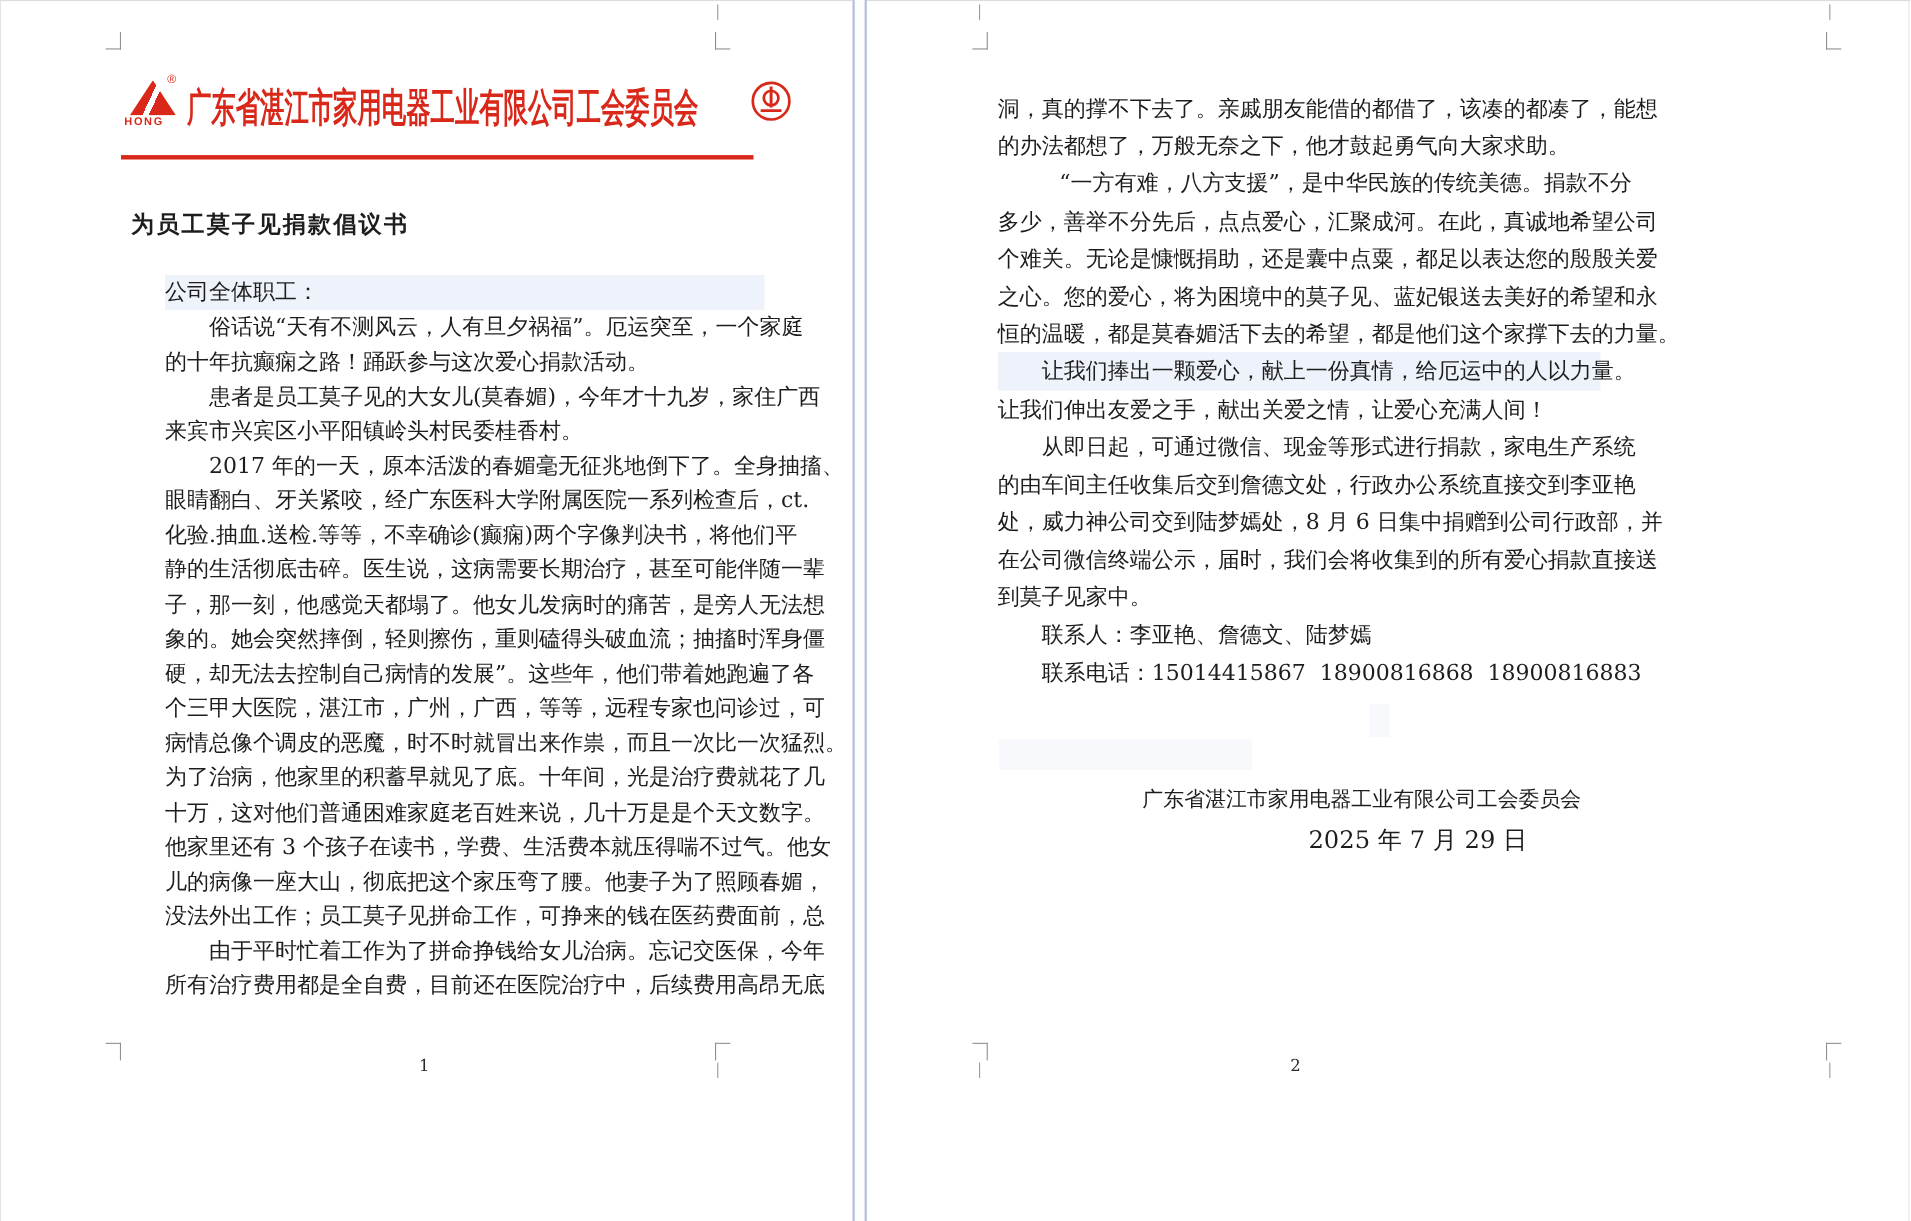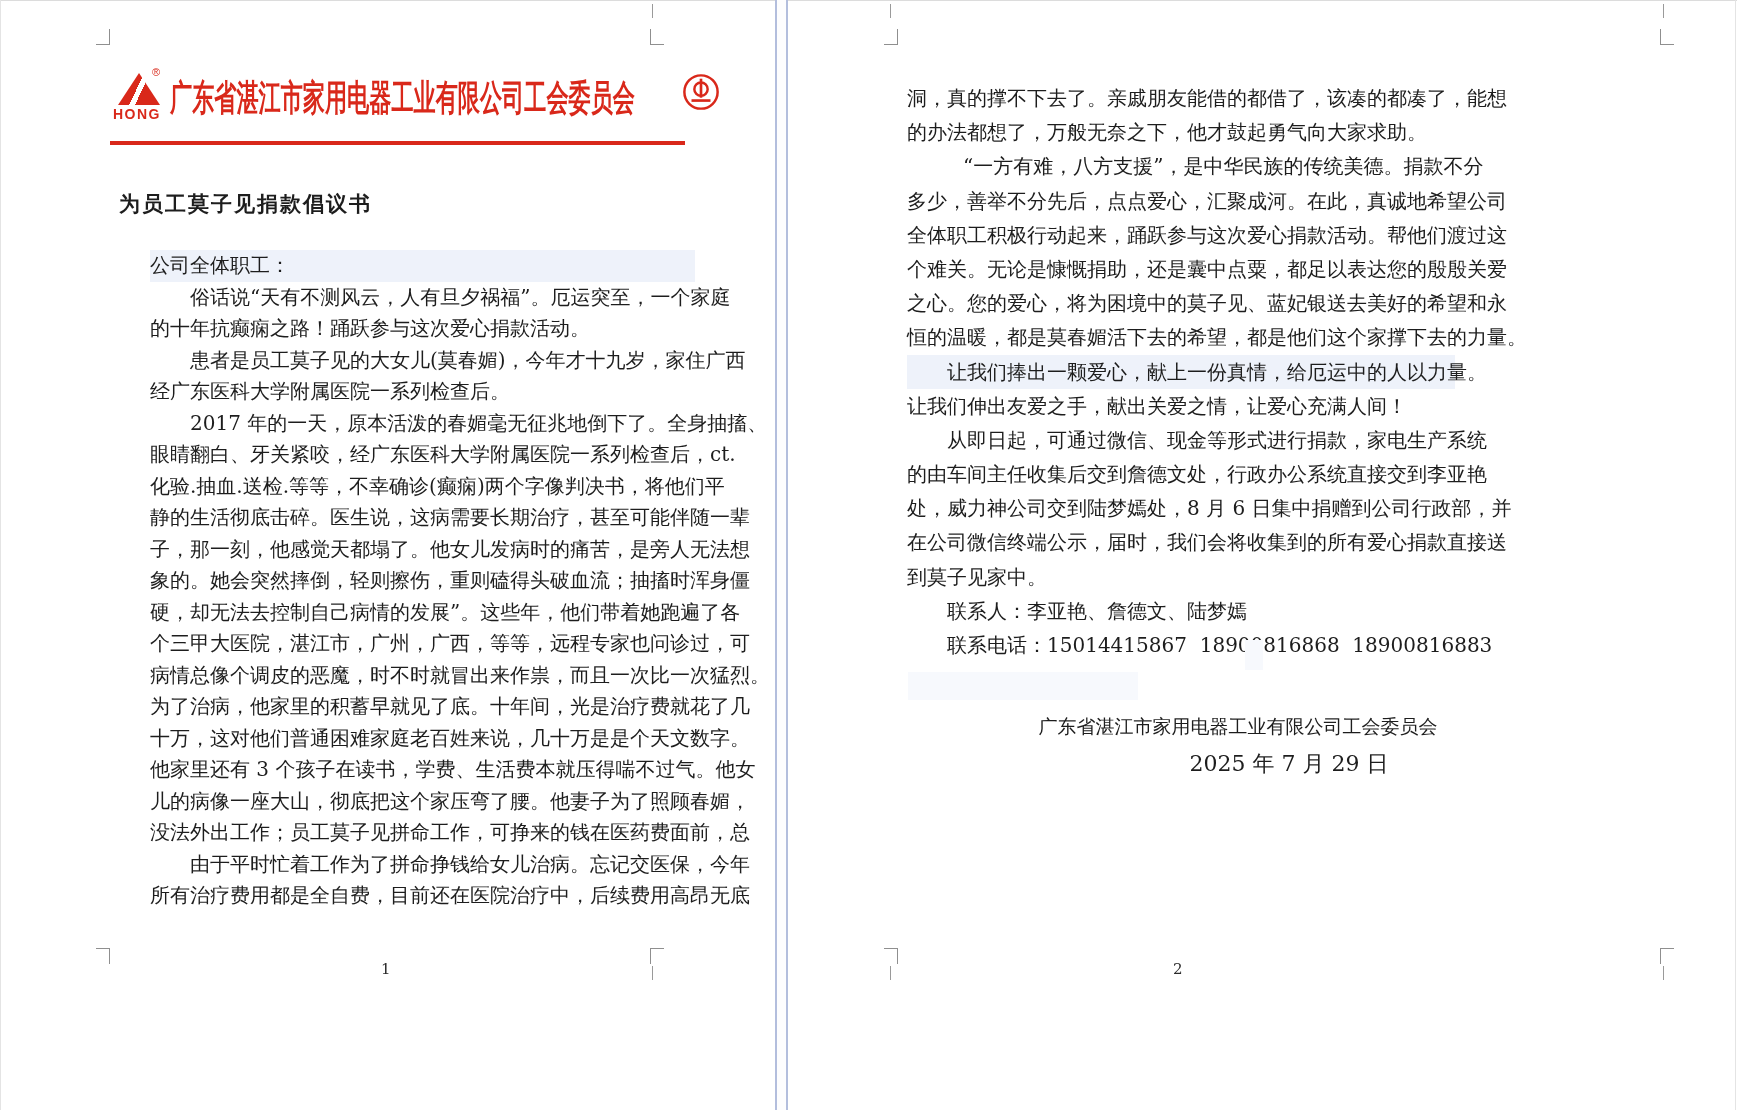--- a/index.html
+++ b/index.html
@@ -18,21 +18,21 @@
   .m-tr{border-left:1px solid #8f8f8f;border-bottom:1px solid #8f8f8f;}
   .m-bl{border-right:1px solid #8f8f8f;border-top:1px solid #8f8f8f;}
   .m-br{border-left:1px solid #8f8f8f;border-top:1px solid #8f8f8f;}
   .tick{position:absolute;width:1px;height:14px;background:#9a9a9a;}
   
   .logo-tri{position:absolute;left:118px;top:73px;width:42px;height:32px;
             background:linear-gradient(115deg,#d9281a 46%,#ffffff 46%,#ffffff 56%,#d9281a 56%);
             clip-path:polygon(50% 0,100% 100%,0 100%);}
   .logo-reg{position:absolute;left:152px;top:66px;font-size:11px;color:#d9281a;
             font-family:"Liberation Sans",sans-serif;}
-  .logo-word{position:absolute;left:113px;top:106px;font-size:14px;font-weight:bold;color:#d9281a;
+  .logo-word{position:absolute;left:113px;top:106px;font-size:10px;font-weight:bold;color:#d9281a;
              letter-spacing:1.5px;font-family:"Liberation Sans",sans-serif;}
   .company{position:absolute;left:170px;top:74px;font-size:36px;font-weight:bold;color:#d9281a;
            white-space:nowrap;transform:scaleX(0.615);transform-origin:left center;letter-spacing:0;}
   .emblem{position:absolute;left:682px;top:72px;}
   .rule{position:absolute;left:110px;top:141px;width:575px;height:4px;background:#d9281a;}
   
   .title{position:absolute;left:119px;top:190px;width:542px;text-align:left;
          font-size:21px;font-weight:bold;letter-spacing:2px;white-space:nowrap;}
   .body-col{position:absolute;font-size:20px;}
   .p1{left:119px;top:250px;width:545px;margin-left:31px;}
@@ -85,21 +85,21 @@
     </div>
     <div class="rule"></div>
 
     <div class="title">为员工莫子见捐款倡议书</div>
 
     <div class="body-col p1" id="p1-body">
         <div class="line hl">公司全体职工：</div>
         <div class="line ind2">俗话说“天有不测风云，人有旦夕祸福”。厄运突至，一个家庭</div>
         <div class="line">的十年抗癫痫之路！踊跃参与这次爱心捐款活动。</div>
         <div class="line ind2">患者是员工莫子见的大女儿(莫春媚)，今年才十九岁，家住广西</div>
-        <div class="line">经广东医科大学附属医院一系列检查后。</div>
+        <div class="line">来宾市兴宾区小平阳镇岭头村民委桂香村。</div>
         <div class="line ind2">2017 年的一天，原本活泼的春媚毫无征兆地倒下了。全身抽搐、</div>
         <div class="line">眼睛翻白、牙关紧咬，经广东医科大学附属医院一系列检查后，ct.</div>
         <div class="line">化验.抽血.送检.等等，不幸确诊(癫痫)两个字像判决书，将他们平</div>
         <div class="line">静的生活彻底击碎。医生说，这病需要长期治疗，甚至可能伴随一辈</div>
         <div class="line">子，那一刻，他感觉天都塌了。他女儿发病时的痛苦，是旁人无法想</div>
         <div class="line">象的。她会突然摔倒，轻则擦伤，重则磕得头破血流；抽搐时浑身僵</div>
         <div class="line">硬，却无法去控制自己病情的发展”。这些年，他们带着她跑遍了各</div>
         <div class="line">个三甲大医院，湛江市，广州，广西，等等，远程专家也问诊过，可</div>
         <div class="line">病情总像个调皮的恶魔，时不时就冒出来作祟，而且一次比一次猛烈。</div>
         <div class="line">为了治病，他家里的积蓄早就见了底。十年间，光是治疗费就花了几</div>
@@ -122,21 +122,20 @@
     <div class="tick" style="left:890px;top:4px;"></div>
     <div class="tick" style="left:1663px;top:4px;"></div>
     <div class="tick" style="left:890px;top:966px;"></div>
     <div class="tick" style="left:1663px;top:966px;"></div>
 
     <div class="body-col p2" id="p2-body">
         <div class="line">洞，真的撑不下去了。亲戚朋友能借的都借了，该凑的都凑了，能想</div>
         <div class="line">的办法都想了，万般无奈之下，他才鼓起勇气向大家求助。</div>
         <div class="line ind3">“一方有难，八方支援”，是中华民族的传统美德。捐款不分</div>
         <div class="line">多少，善举不分先后，点点爱心，汇聚成河。在此，真诚地希望公司</div>
-        <div class="line">全体职工积极行动起来，踊跃参与这次爱心捐款活动。帮他们渡过这</div>
         <div class="line">个难关。无论是慷慨捐助，还是囊中点粟，都足以表达您的殷殷关爱</div>
         <div class="line">之心。您的爱心，将为困境中的莫子见、蓝妃银送去美好的希望和永</div>
         <div class="line">恒的温暖，都是莫春媚活下去的希望，都是他们这个家撑下去的力量。</div>
         <div class="line ind2 hl">让我们捧出一颗爱心，献上一份真情，给厄运中的人以力量。</div>
         <div class="line">让我们伸出友爱之手，献出关爱之情，让爱心充满人间！</div>
         <div class="line ind2">从即日起，可通过微信、现金等形式进行捐款，家电生产系统</div>
         <div class="line">的由车间主任收集后交到詹德文处，行政办公系统直接交到李亚艳</div>
         <div class="line">处，威力神公司交到陆梦嫣处，8 月 6 日集中捐赠到公司行政部，并</div>
         <div class="line">在公司微信终端公示，届时，我们会将收集到的所有爱心捐款直接送</div>
         <div class="line">到莫子见家中。</div>

